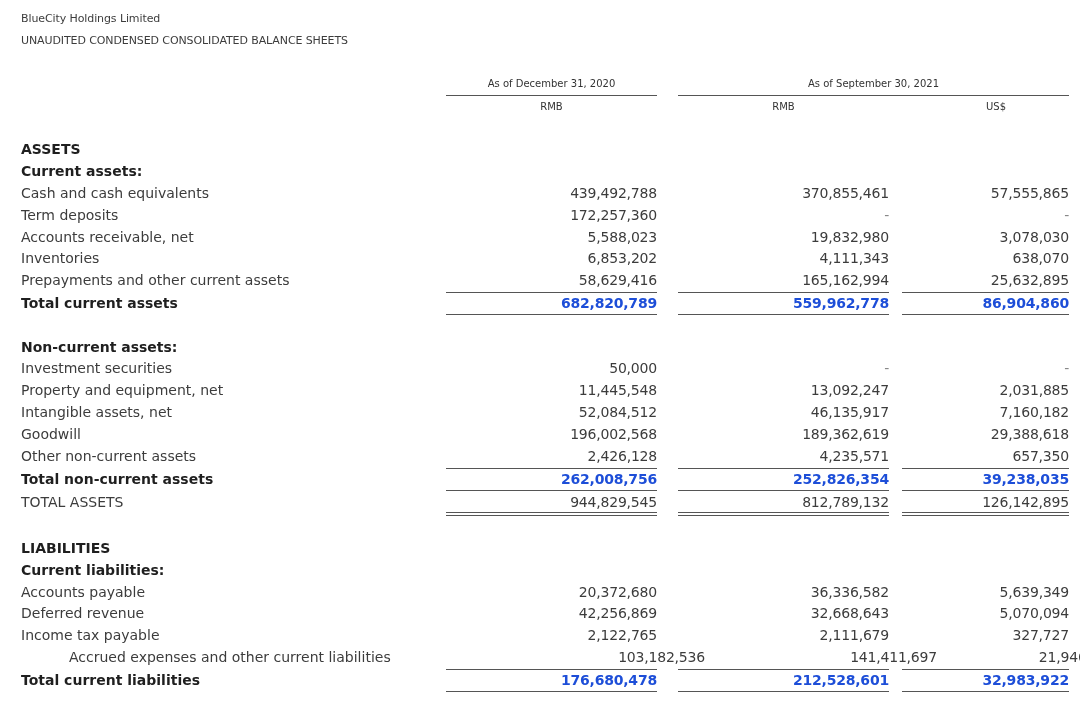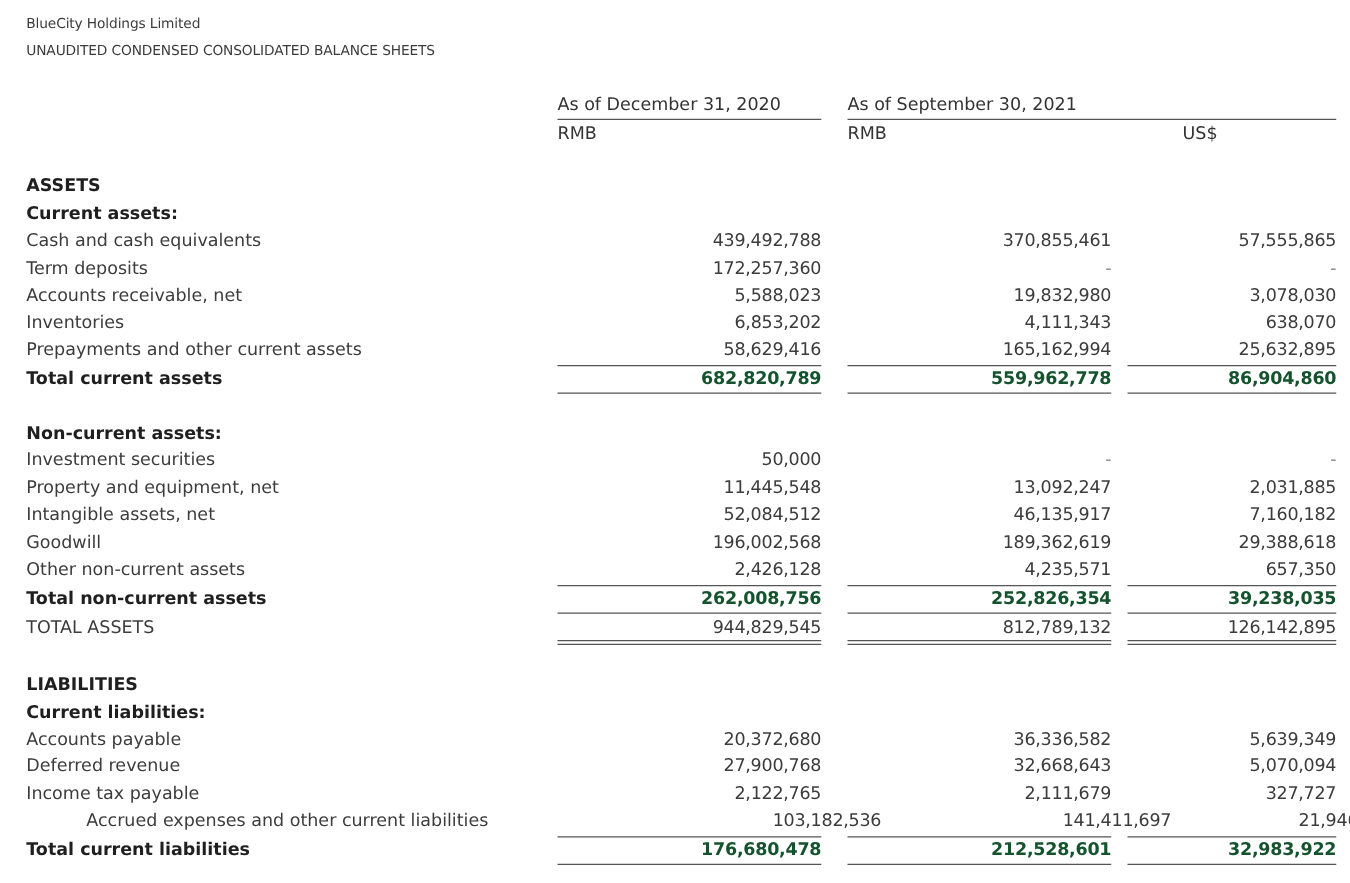--- a/index.html
+++ b/index.html
@@ -22,21 +22,22 @@
       top: 8px;
     }
     .title-line {
       font-size: 11px;
       line-height: 22px;
       color: #3c3c3c;
       letter-spacing: -0.1px;
     }
     .col-head {
       position: absolute;
-      font-size: 14px;
+      text-align: center;
+      font-size: 10px;
       color: #333;
       line-height: 20px;
     }
     .col-head.date {
       top: 74px;
       border-bottom: 1.5px solid #555;
       padding-bottom: 1px;
     }
     .col-head.cur {
       top: 97px;
@@ -60,21 +61,21 @@
       left: 21px;
       white-space: nowrap;
       color: #3c3c3c;
     }
     .row.bold .label,
     .row.heading .label,
     .row.subheading .label {
       color: #1f1f1f;
       font-weight: 600;
     }
-    .row.bold .val { color: #14532d; font-weight: 600; }
+    .row.bold .val { color: #1d4ed8; font-weight: 600; }
     .row .val {
       position: absolute;
       text-align: right;
       white-space: nowrap;
       color: #3c3c3c;
       letter-spacing: -0.2px;
     }
     .v1 { left: 446px; width: 211px; }
     .v2 { left: 678px; width: 211px; }
     .v3 { left: 902px; width: 167px; }
@@ -232,21 +233,21 @@
       <span class="val v3"></span>
     </div>
     <div class="row " style="top: 581px; padding-left: 15px;">
       <span class="label">Accounts payable</span>
       <span class="val v1">20,372,680</span>
       <span class="val v2">36,336,582</span>
       <span class="val v3">5,639,349</span>
     </div>
     <div class="row " style="top: 602px;">
       <span class="label">Deferred revenue</span>
-      <span class="val v1">27,900,768</span>
+      <span class="val v1">42,256,869</span>
       <span class="val v2">32,668,643</span>
       <span class="val v3">5,070,094</span>
     </div>
     <div class="row " style="top: 624px;">
       <span class="label">Income tax payable</span>
       <span class="val v1">2,122,765</span>
       <span class="val v2">2,111,679</span>
       <span class="val v3">327,727</span>
     </div>
     <div class="row " style="top: 646px; margin-left: 48px;">

